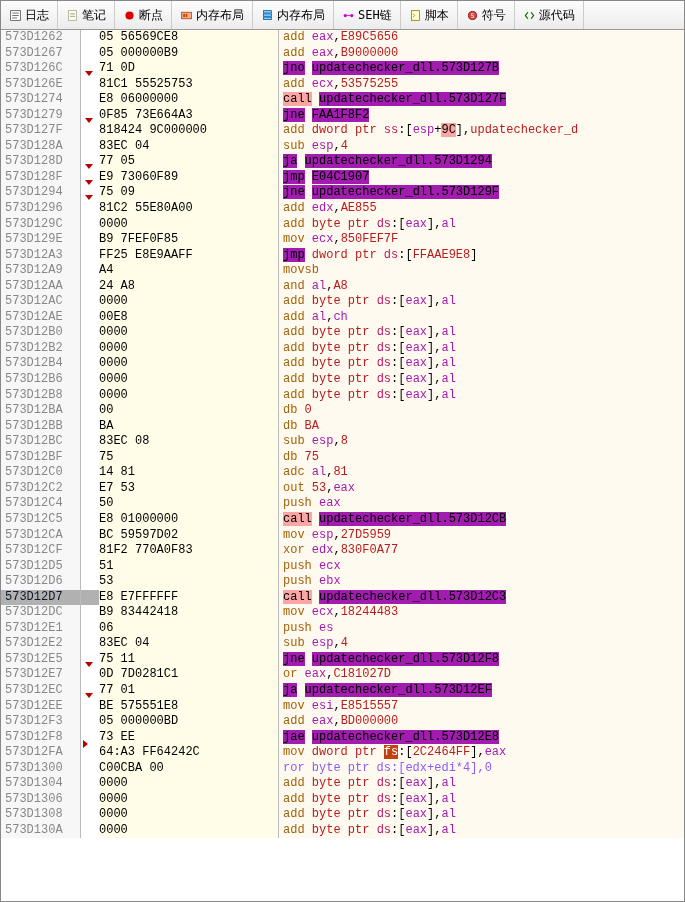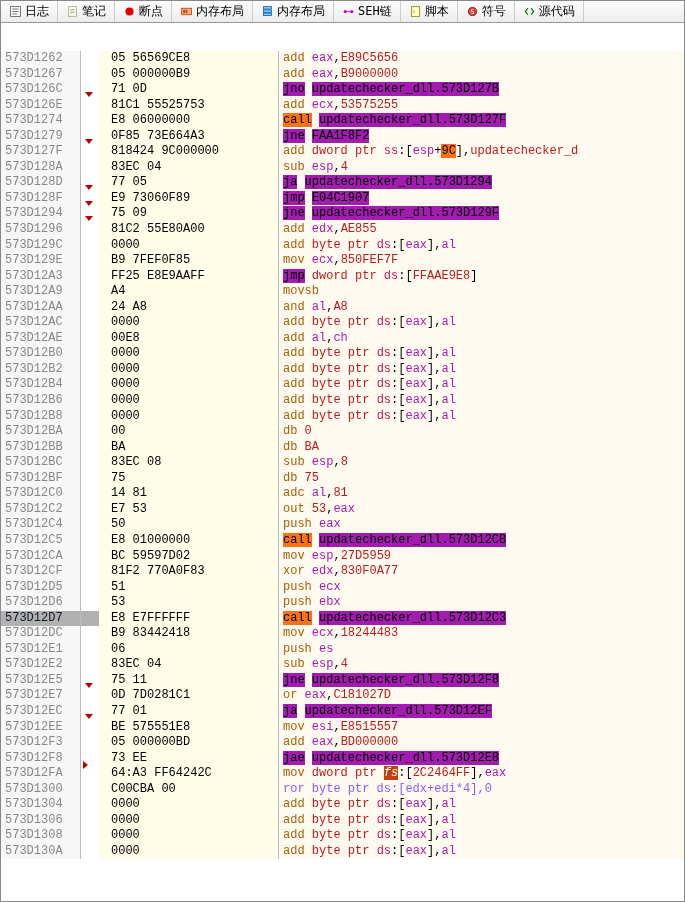--- a/index.html
+++ b/index.html
@@ -8,40 +8,39 @@
     font-family: "Microsoft YaHei", "SimSun", Consolas, monospace;
     font-size: 12px;
     width: 685px;
     height: 902px;
     overflow: hidden;
     background: #fff;
     border: 1px solid #888;
   }
   .toolbar {
     display: flex;
-    height: 22px;
+    height: 29px;
     border-bottom: 1px solid #999;
     background: linear-gradient(#fdfdfd,#ececec);
   }
   .toolbar-item {
     display: flex;
     align-items: center;
     padding: 0 8px;
     gap: 3px;
     border-right: 1px solid #ccc;
     cursor: pointer;
     white-space: nowrap;
   }
   .toolbar-item .icon { width: 13px; height: 13px; display: inline-block; }
   .disasm {
     font-family: Consolas, "Courier New", monospace;
     font-size: 12px;
     line-height: 15.55px;
     white-space: pre;
-    margin-top: 28px;
   }
   .row {
     display: flex;
     height: 15.55px;
     align-items: center;
   }
   .row.selected { background: #b1b1b1; }
   .col-addr {
     width: 80px;
     padding-left: 4px;
@@ -65,36 +64,36 @@
     border-bottom:4px solid transparent;
   }
   .mark-down {
     position:absolute; left:4px; top:2px; width:0;height:0;
     border-top:5px solid #b00;
     border-left:4px solid transparent;
     border-right:4px solid transparent;
   }
   .col-bytes {
     width: 180px;
-    padding-left: 12px;
+    padding-left: 0;
     color: #000;
     background: #fffde8;
     border-right: 1px solid #bbb;
     flex-shrink: 0;
   }
   .col-dis {
     flex: 1;
     padding-left: 4px;
     background: #fffaf0;
     overflow: hidden;
   }
   .mnemonic { color: #a16207; }
   .hl-yellow { background: #a21caf; }
-  .hl-cyan { background: #f97316; }
-  .hl-red { background: #c2410c; color:#fff;font-style:italic; }
+  .hl-cyan { background: #fca5a5; }
+  .hl-red { background: #c2410c; color:#fff; }
   .reg { color: #a21caf; }
   .num { color: #b91c1c; }
   .seg { color: #be185d; }
   .gray { color: #8b5cf6; }
 </style>
 </head>
 <body>
 
 <div class="toolbar" id="toolbar">
     <div class="toolbar-item">

